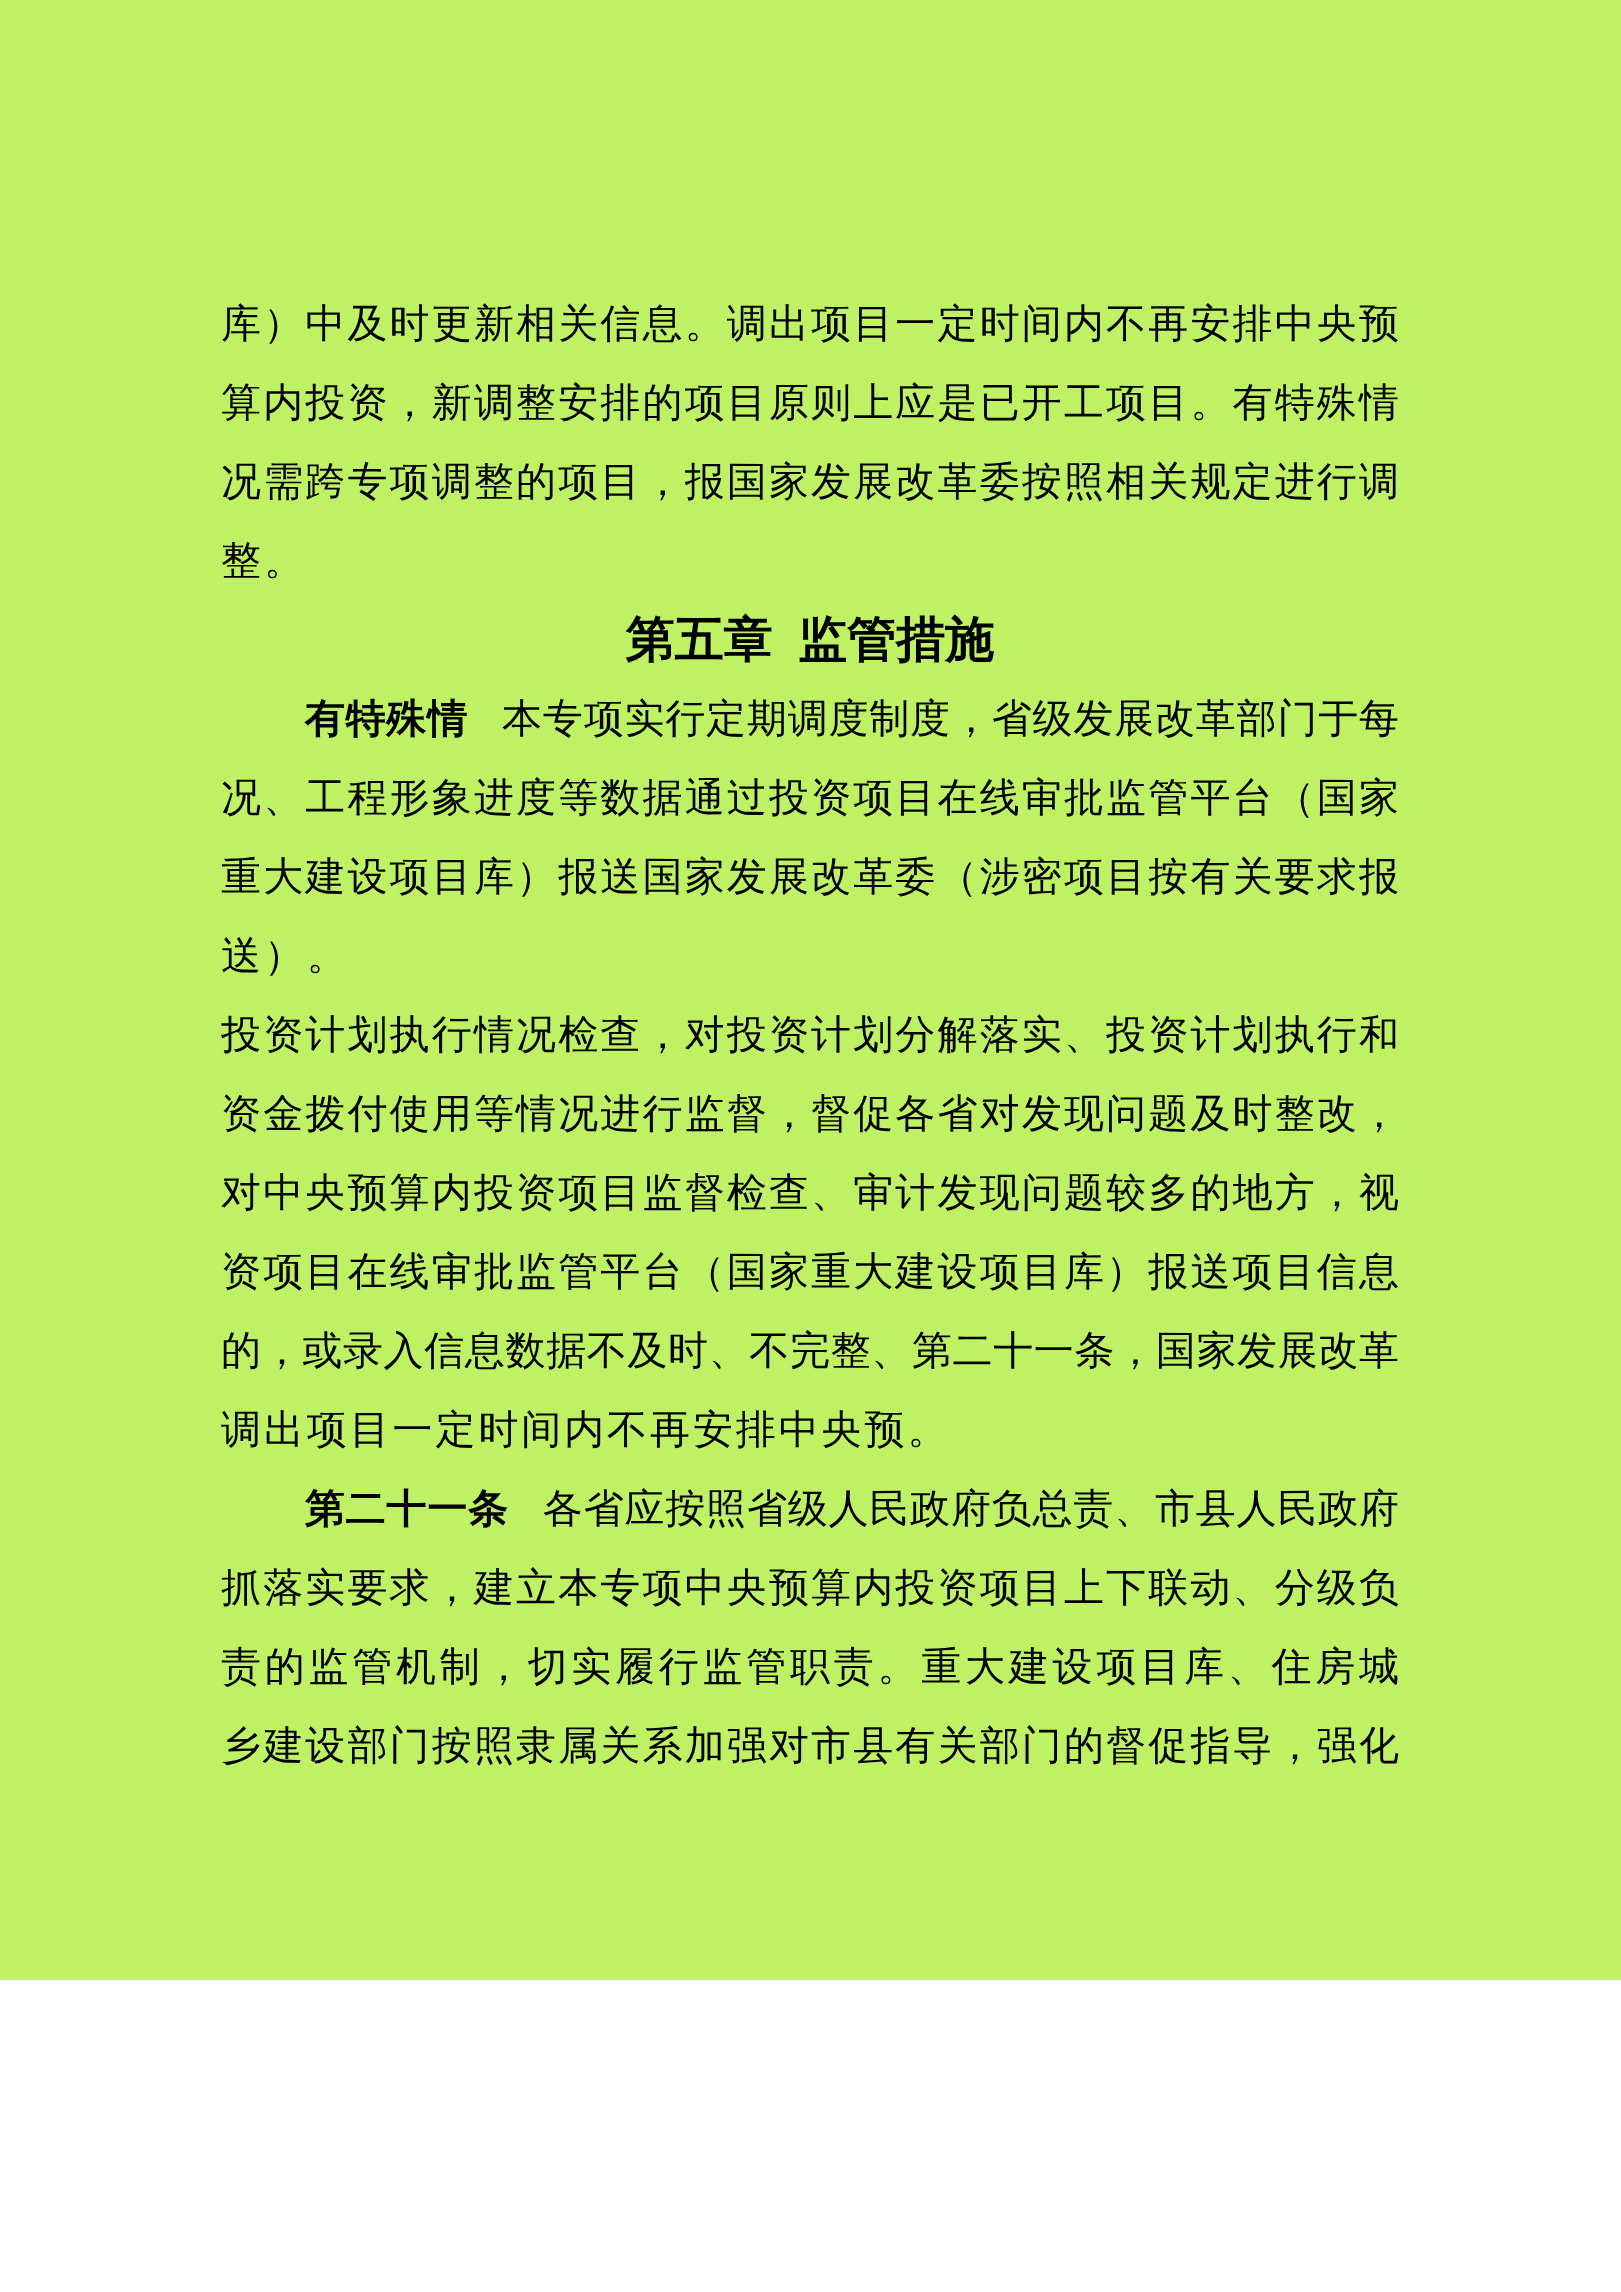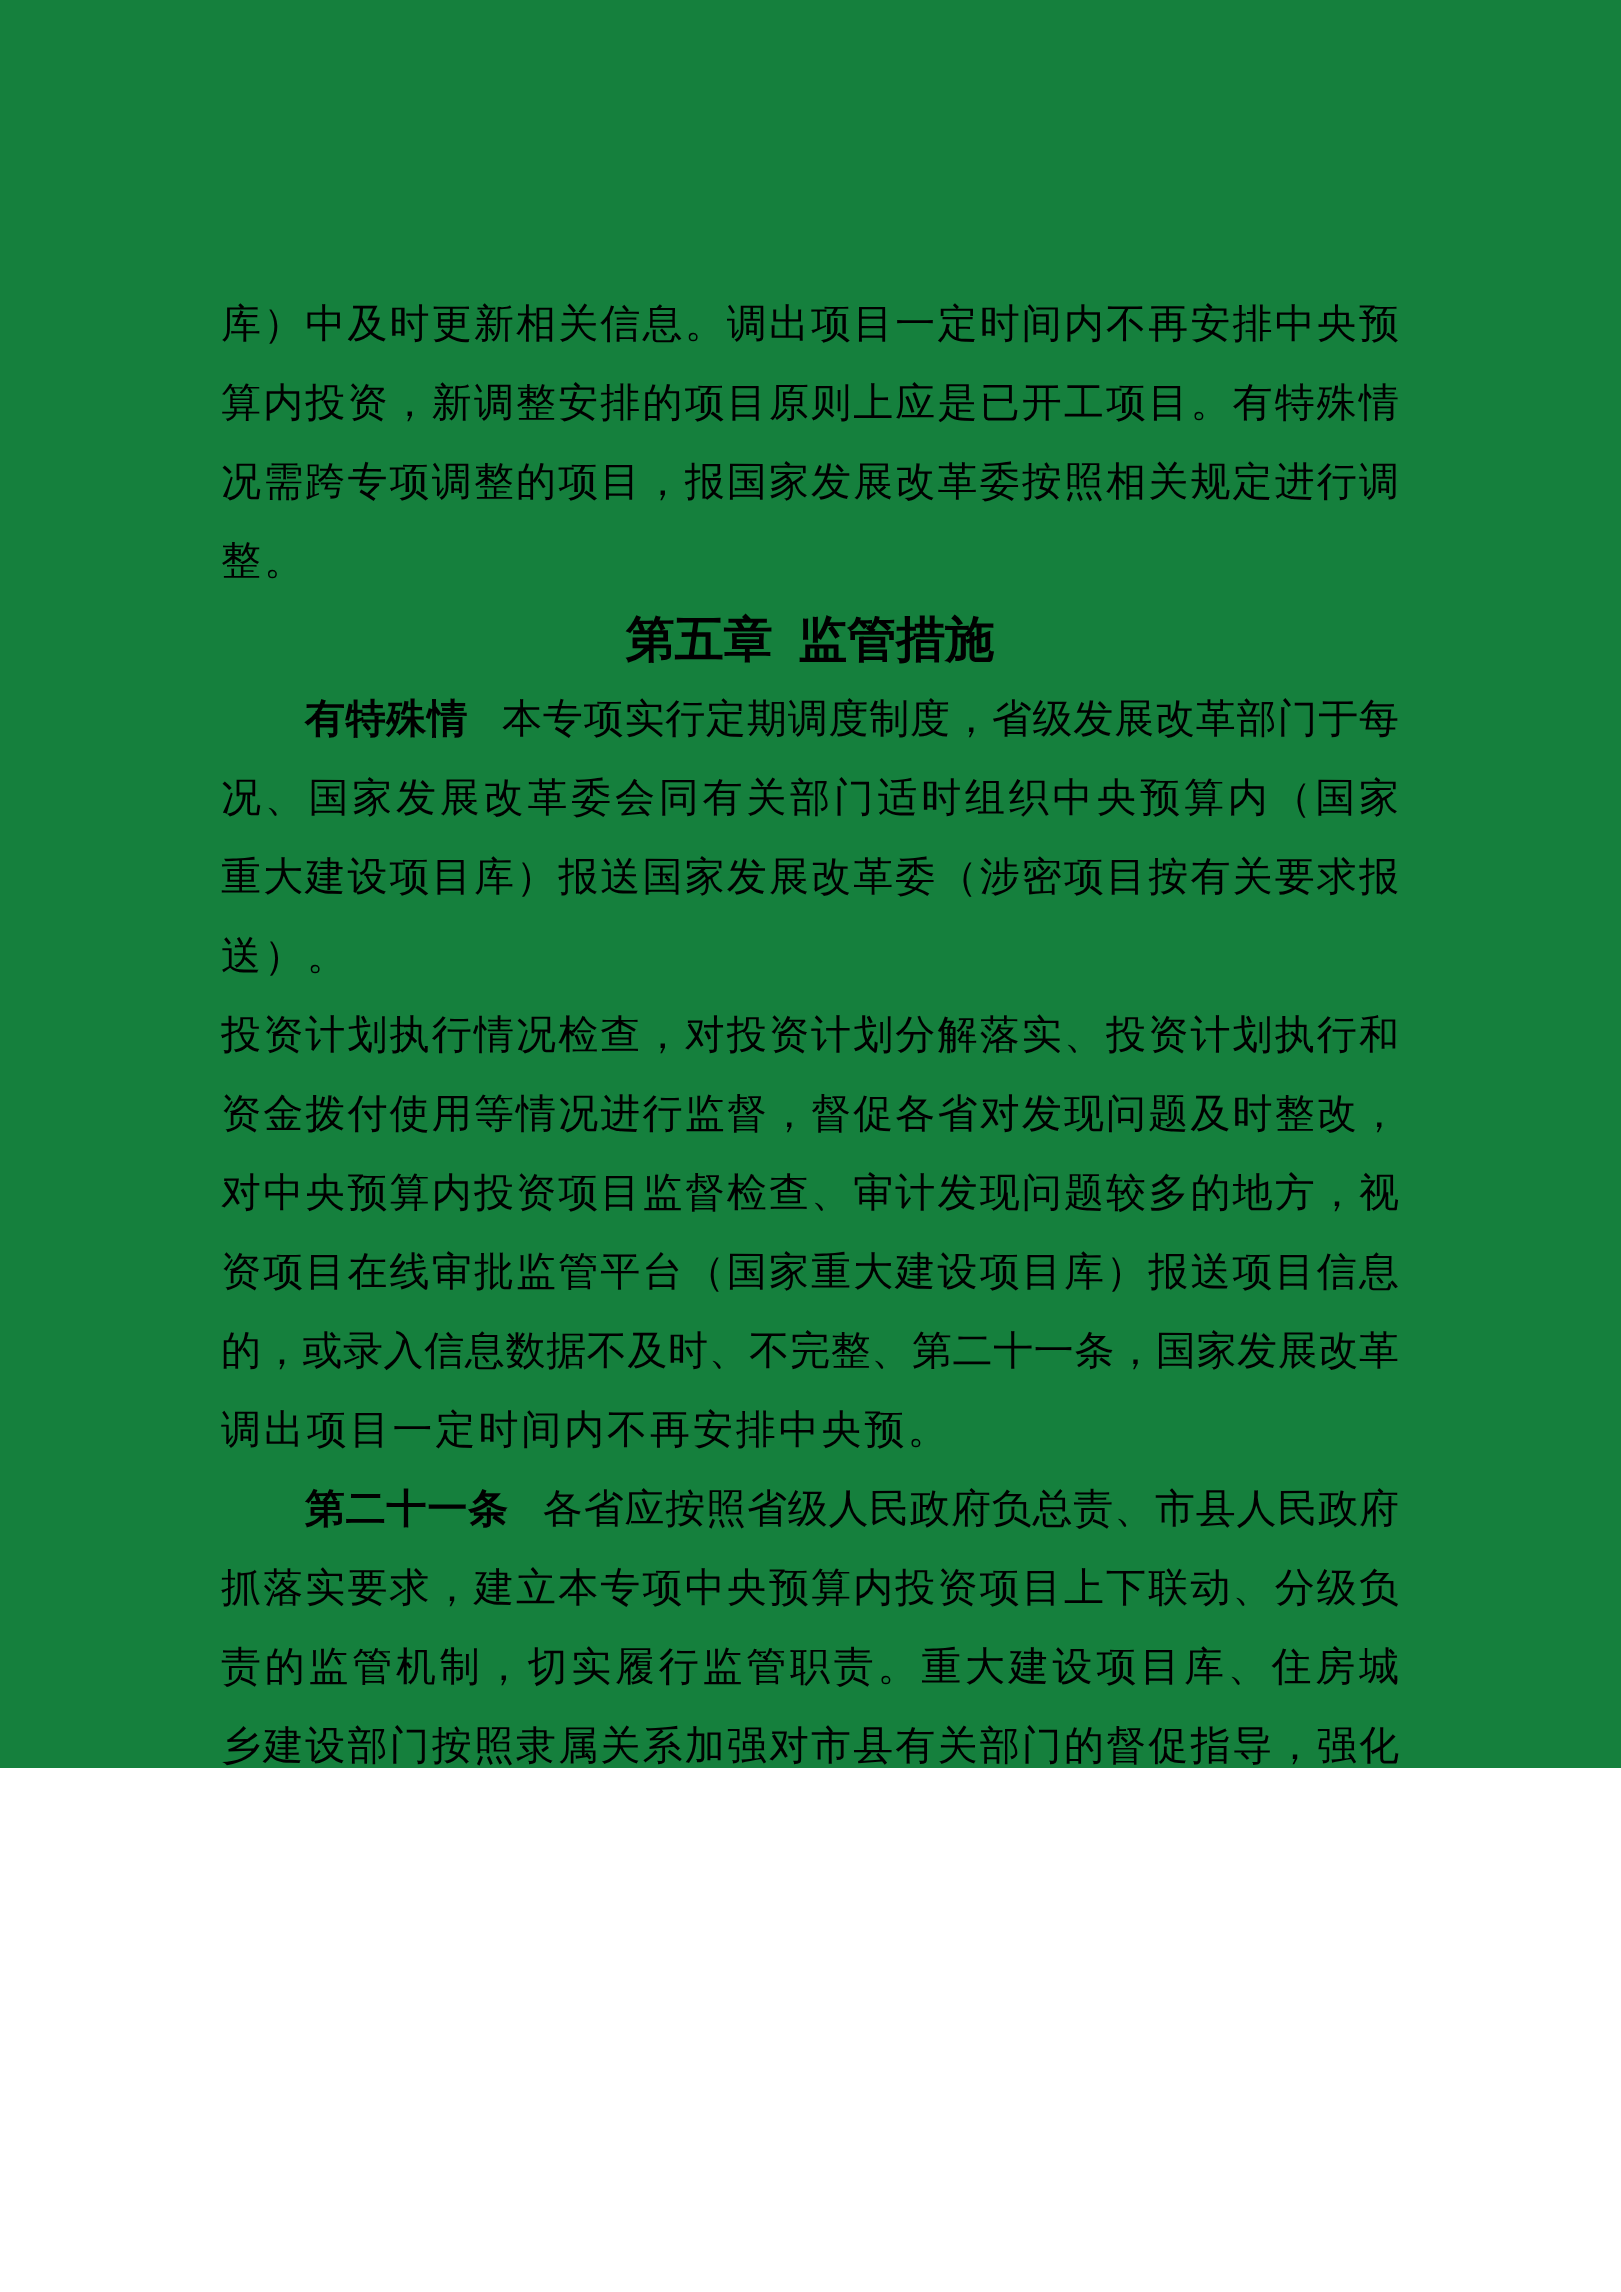--- a/index.html
+++ b/index.html
@@ -1,20 +1,20 @@
 <!DOCTYPE html>
 <html><head>
 <meta charset="utf-8">
 <style>
   html, body { margin: 0; padding: 0; background: #ffffff; }
   .page {
     position: relative;
     width: 1621px;
-    height: 1768px;
-    background: #15803d;
+    height: 1980px;
+    background: #bef264;
     color: #000000;
     font-family: "Liberation Serif", "DejaVu Serif", serif;
     overflow: hidden;
   }
   .text-block {
     position: absolute;
     left: 221px;
     top: 284px;
     width: 1178px;
   }
@@ -55,21 +55,21 @@
   <div class="text-block">
 
     <div class="line j">库）中及时更新相关信息。调出项目一定时间内不再安排中央预</div>
     <div class="line j">算内投资，新调整安排的项目原则上应是已开工项目。有特殊情</div>
     <div class="line j">况需跨专项调整的项目，报国家发展改革委按照相关规定进行调</div>
     <div class="line last">整。</div>
 
     <div class="line heading"><span>第五章</span><span class="h-sp"></span><span>监管措施</span></div>
 
     <div class="line j indent"><span class="lead">有特殊情</span><span class="gap"></span><span>本专项实行定期调度制度，省级发展改革部门于每</span></div>
-    <div class="line j">况、国家发展改革委会同有关部门适时组织中央预算内（国家</div>
+    <div class="line j">况、工程形象进度等数据通过投资项目在线审批监管平台（国家</div>
     <div class="line j">重大建设项目库）报送国家发展改革委（涉密项目按有关要求报</div>
     <div class="line last">送）。</div>
 
     <div class="line j">投资计划执行情况检查，对投资计划分解落实、投资计划执行和</div>
     <div class="line j">资金拨付使用等情况进行监督，督促各省对发现问题及时整改，</div>
     <div class="line j">对中央预算内投资项目监督检查、审计发现问题较多的地方，视</div>
     <div class="line j">资项目在线审批监管平台（国家重大建设项目库）报送项目信息</div>
     <div class="line j">的，或录入信息数据不及时、不完整、第二十一条，国家发展改革</div>
     <div class="line last">调出项目一定时间内不再安排中央预。</div>
 

